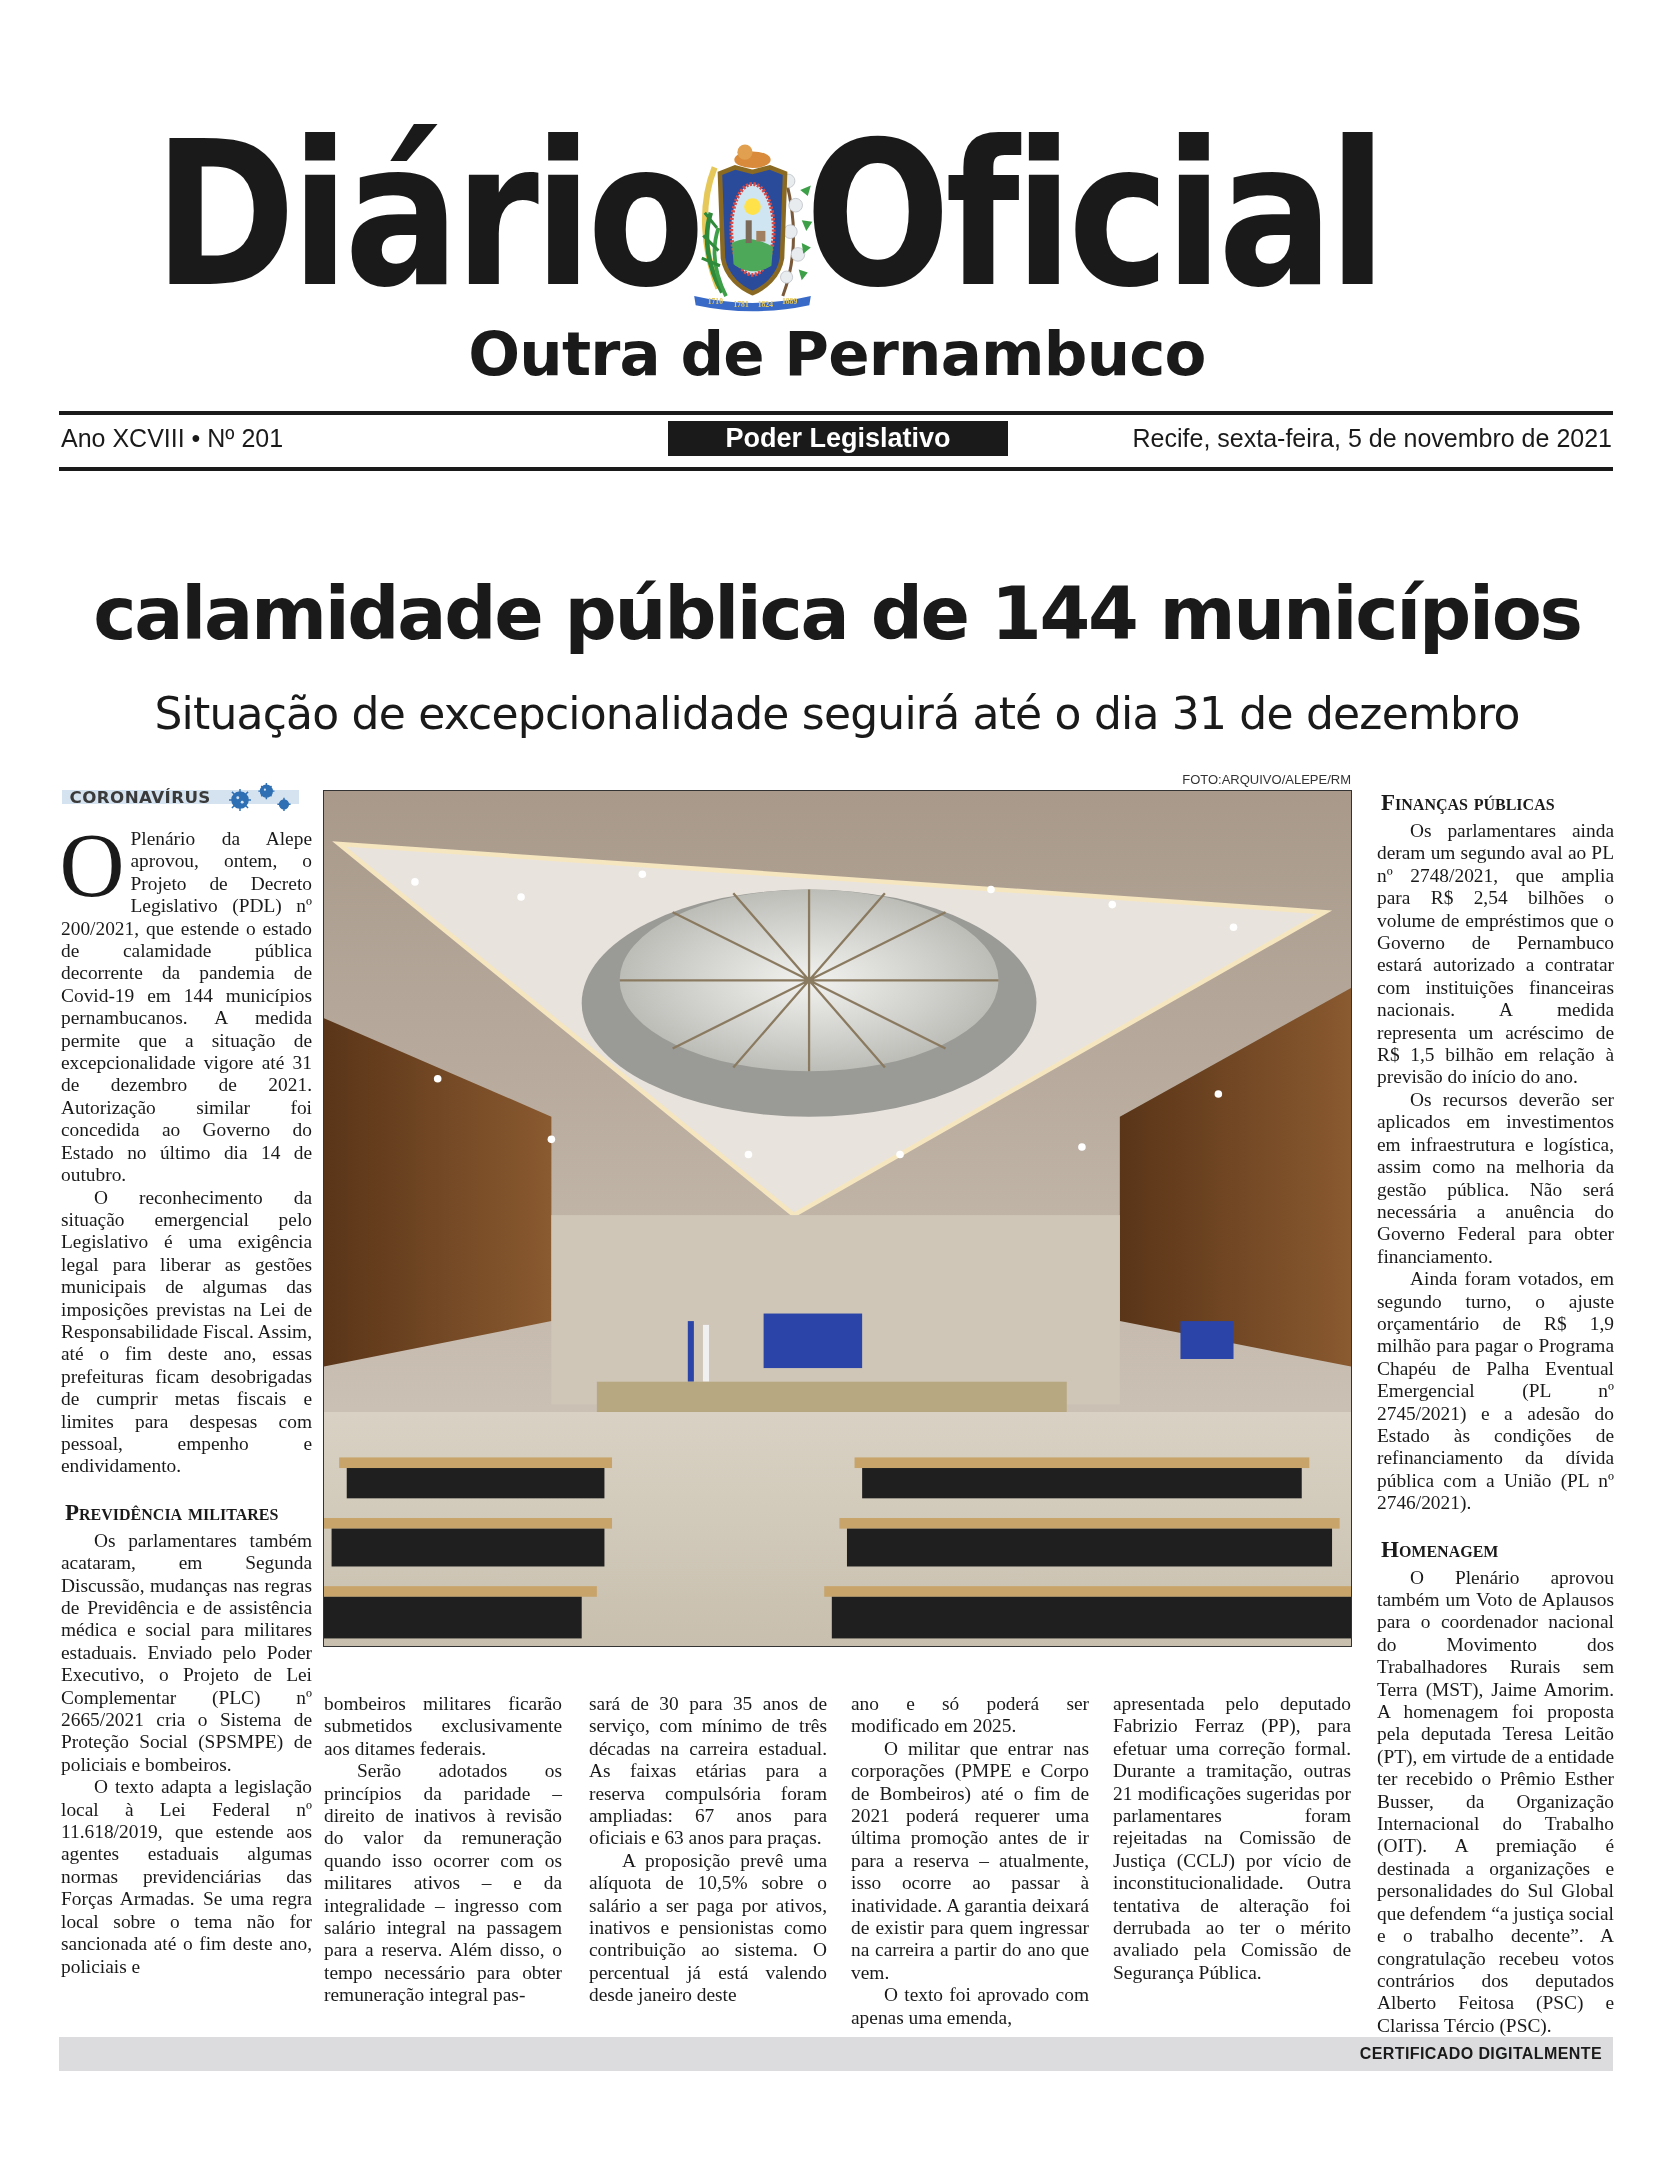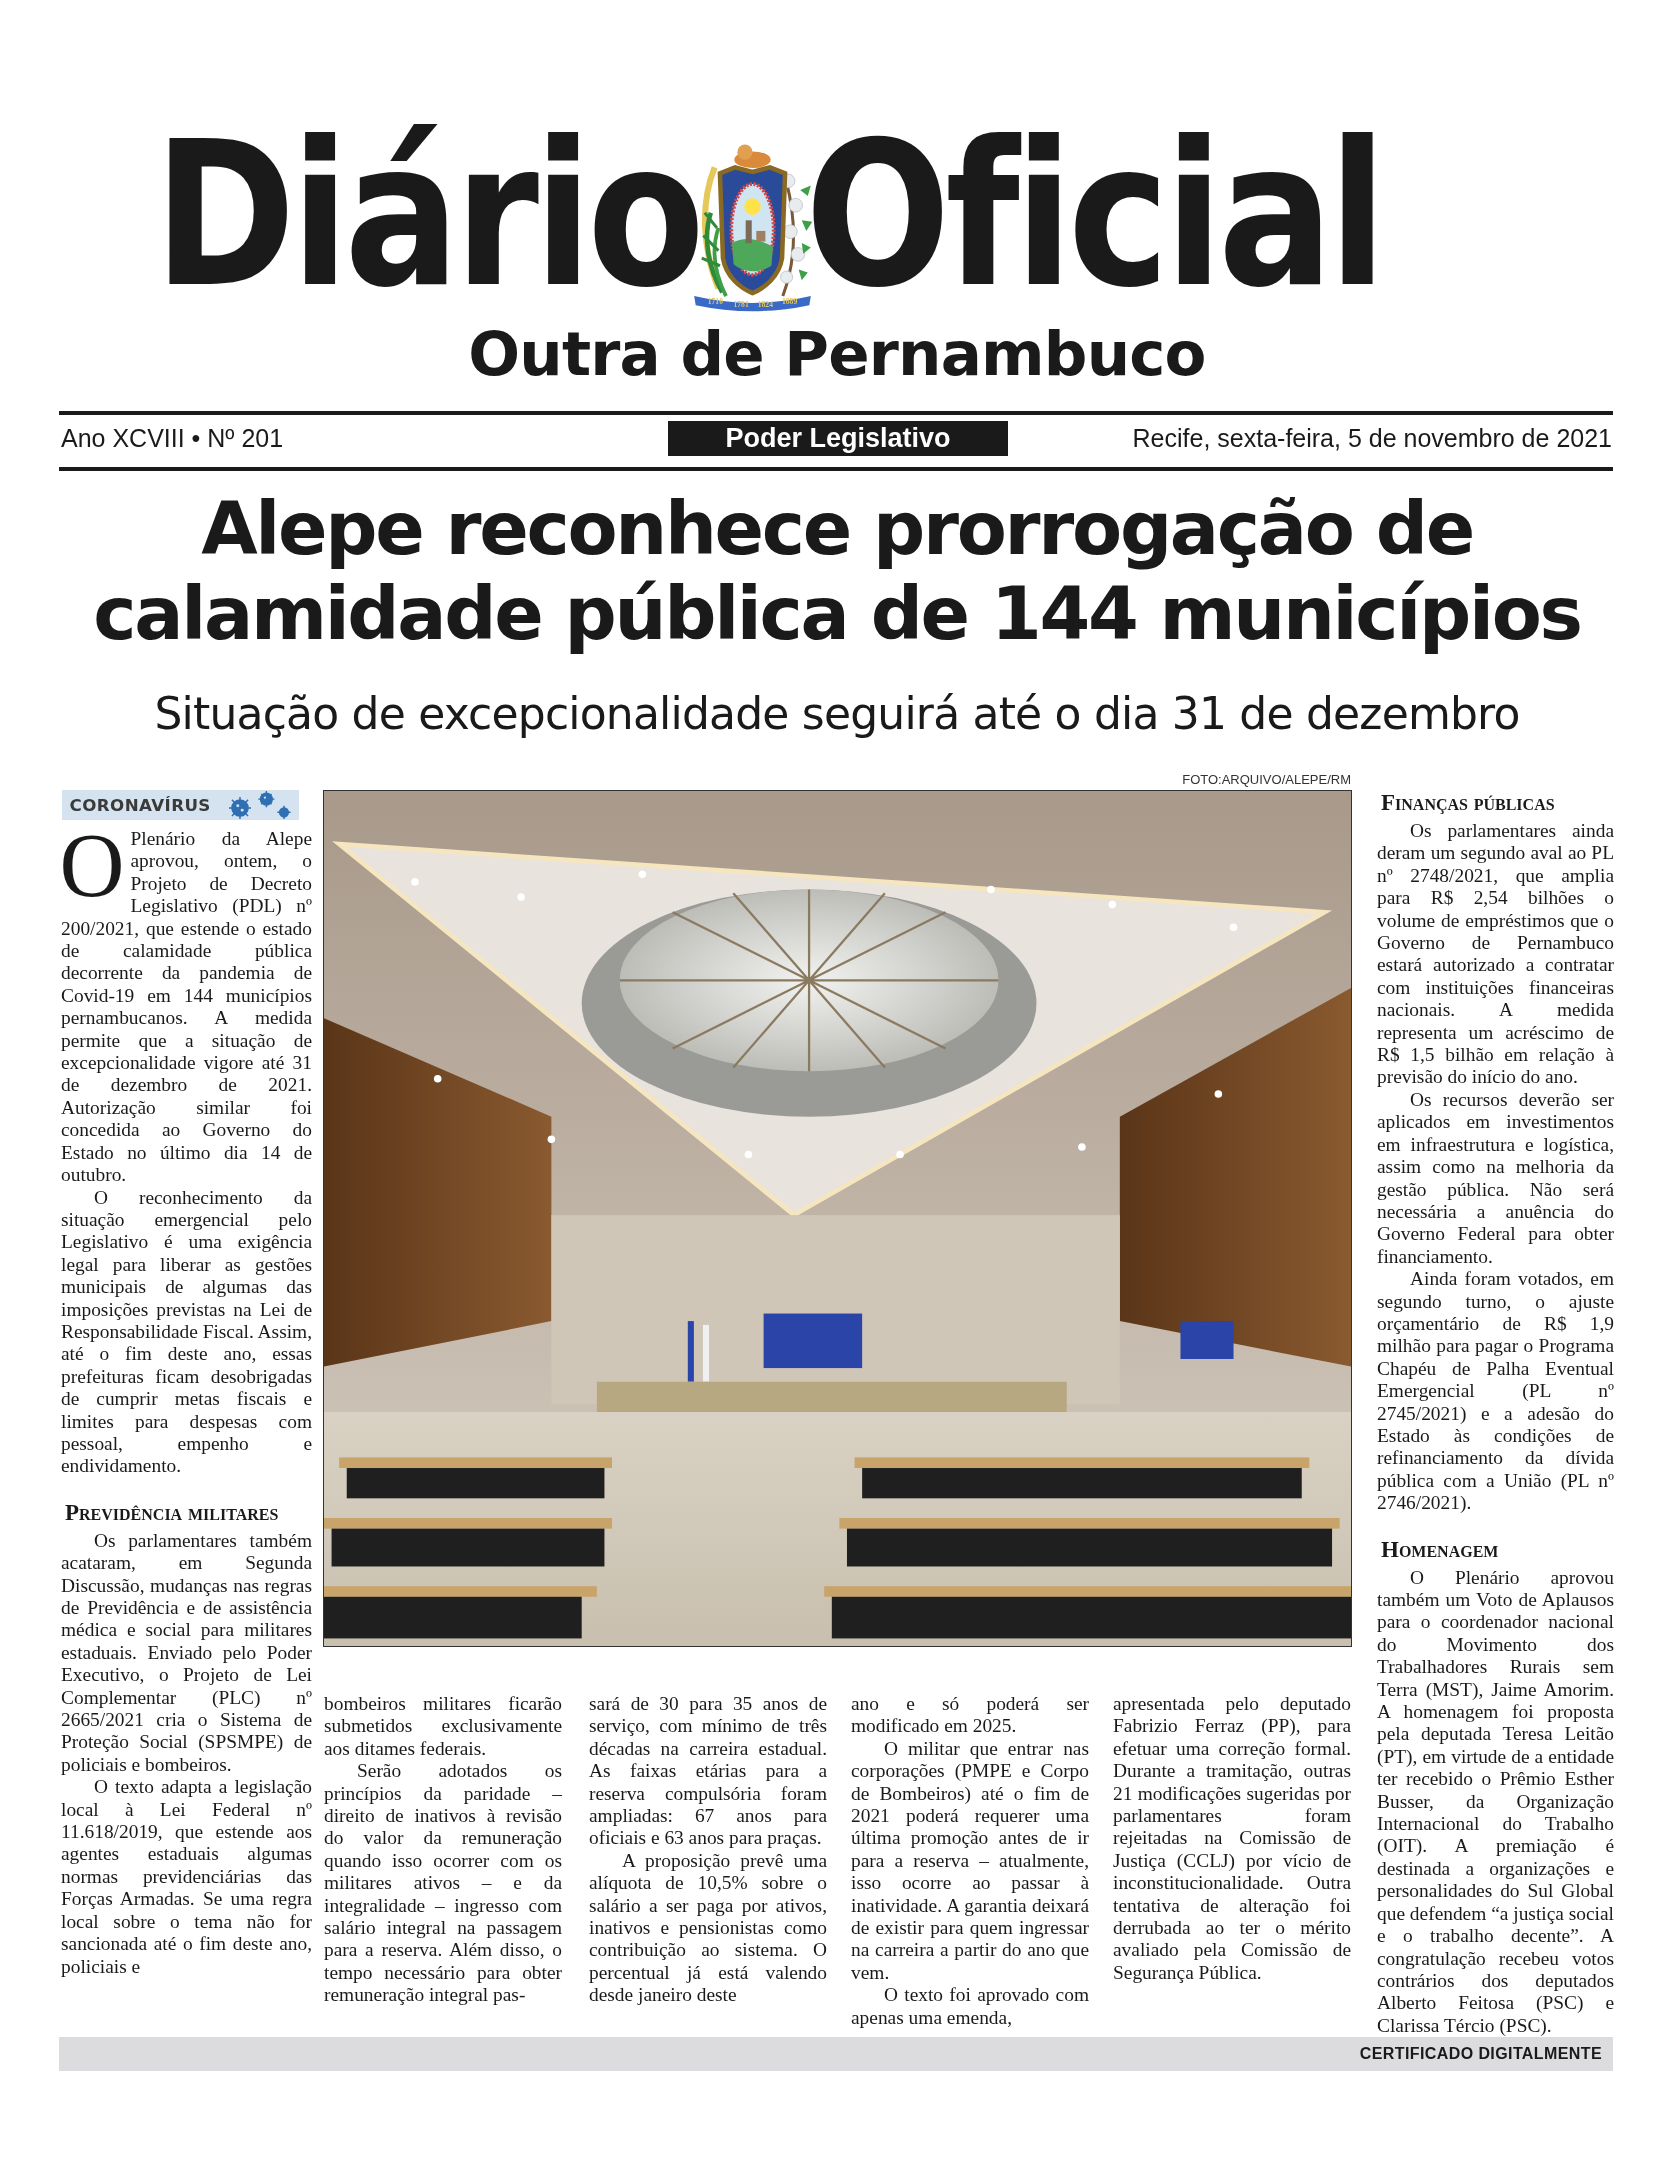--- a/index.html
+++ b/index.html
@@ -71,21 +71,21 @@
     font-variant: small-caps; color: #1a1a1a; margin: 4px; text-indent: 0 !important; text-align: left;
   }
   .gap { height: 18px; }
 
   .dropcap {
     float: left; font-family: "Liberation Serif", serif; font-size: 90px; line-height: 70px;
     margin: 3px 6px 0 -1.5px; padding: 0;
   }
 
   .tag-box {
-    left: 62px; width: 237px; top: 790px; height: 30px; background: #d5e3f0;
+    left: 62px; width: 237px; top: 790px; height: 14px; background: #d5e3f0;
     display: flex; align-items: center;
   }
   .tag-label { font-family: "DejaVu Sans", sans-serif; font-weight: bold; font-size: 16.7px; color: #3a3a3a; margin-left: 7.6px; letter-spacing: 0.4px; }
   .virus-icons { margin-left: 7.6px; width: 84px; height: 30px; }
 
   
   .footer-bar { left: 59px; width: 1554px; top: 2037px; height: 34px; background: #dcdcde; }
   .footer-text { right: 72px; top: 2045px; font-family: "Liberation Sans", sans-serif; font-weight: bold; font-size: 16px; color: #1a1a1a; letter-spacing: 0.4px; }
 </style>
 </head>
@@ -130,21 +130,21 @@
   <div class="abs subtitle-state">Outra de Pernambuco</div>
 
   <div class="abs rule top"></div>
   <div class="abs issue-line issue-left">Ano XCVIII • Nº 201</div>
   <div class="abs section-badge">Poder Legislativo</div>
   <div class="abs issue-line issue-right">Recife, sexta-feira, 5 de novembro de 2021</div>
   <div class="abs rule bottom"></div>
 </header>
 
 <h1 class="abs headline" style="margin:0;">
-  <span>Alepe reconhece prorrogação de</span><br>
+  <br>
   <span>calamidade pública de 144 municípios</span>
 </h1>
 <h2 class="abs deck" style="margin:0;font-weight:normal;">Situação de excepcionalidade seguirá até o dia 31 de dezembro</h2>
 
 <div class="abs tag-box">
   <span class="tag-label">CORONAVÍRUS</span>
   <svg class="virus-icons" viewBox="0 0 110 40">
     <g fill="#2f6fb3" stroke="#2f6fb3" stroke-width="2">
       <circle cx="30" cy="24" r="11"></circle>
       <path d="M30 9v4 M30 35v4 M15 24h4 M41 24h4 M19 13l3 3 M38 32l3 3 M41 13l-3 3 M22 32l-3 3"></path>

